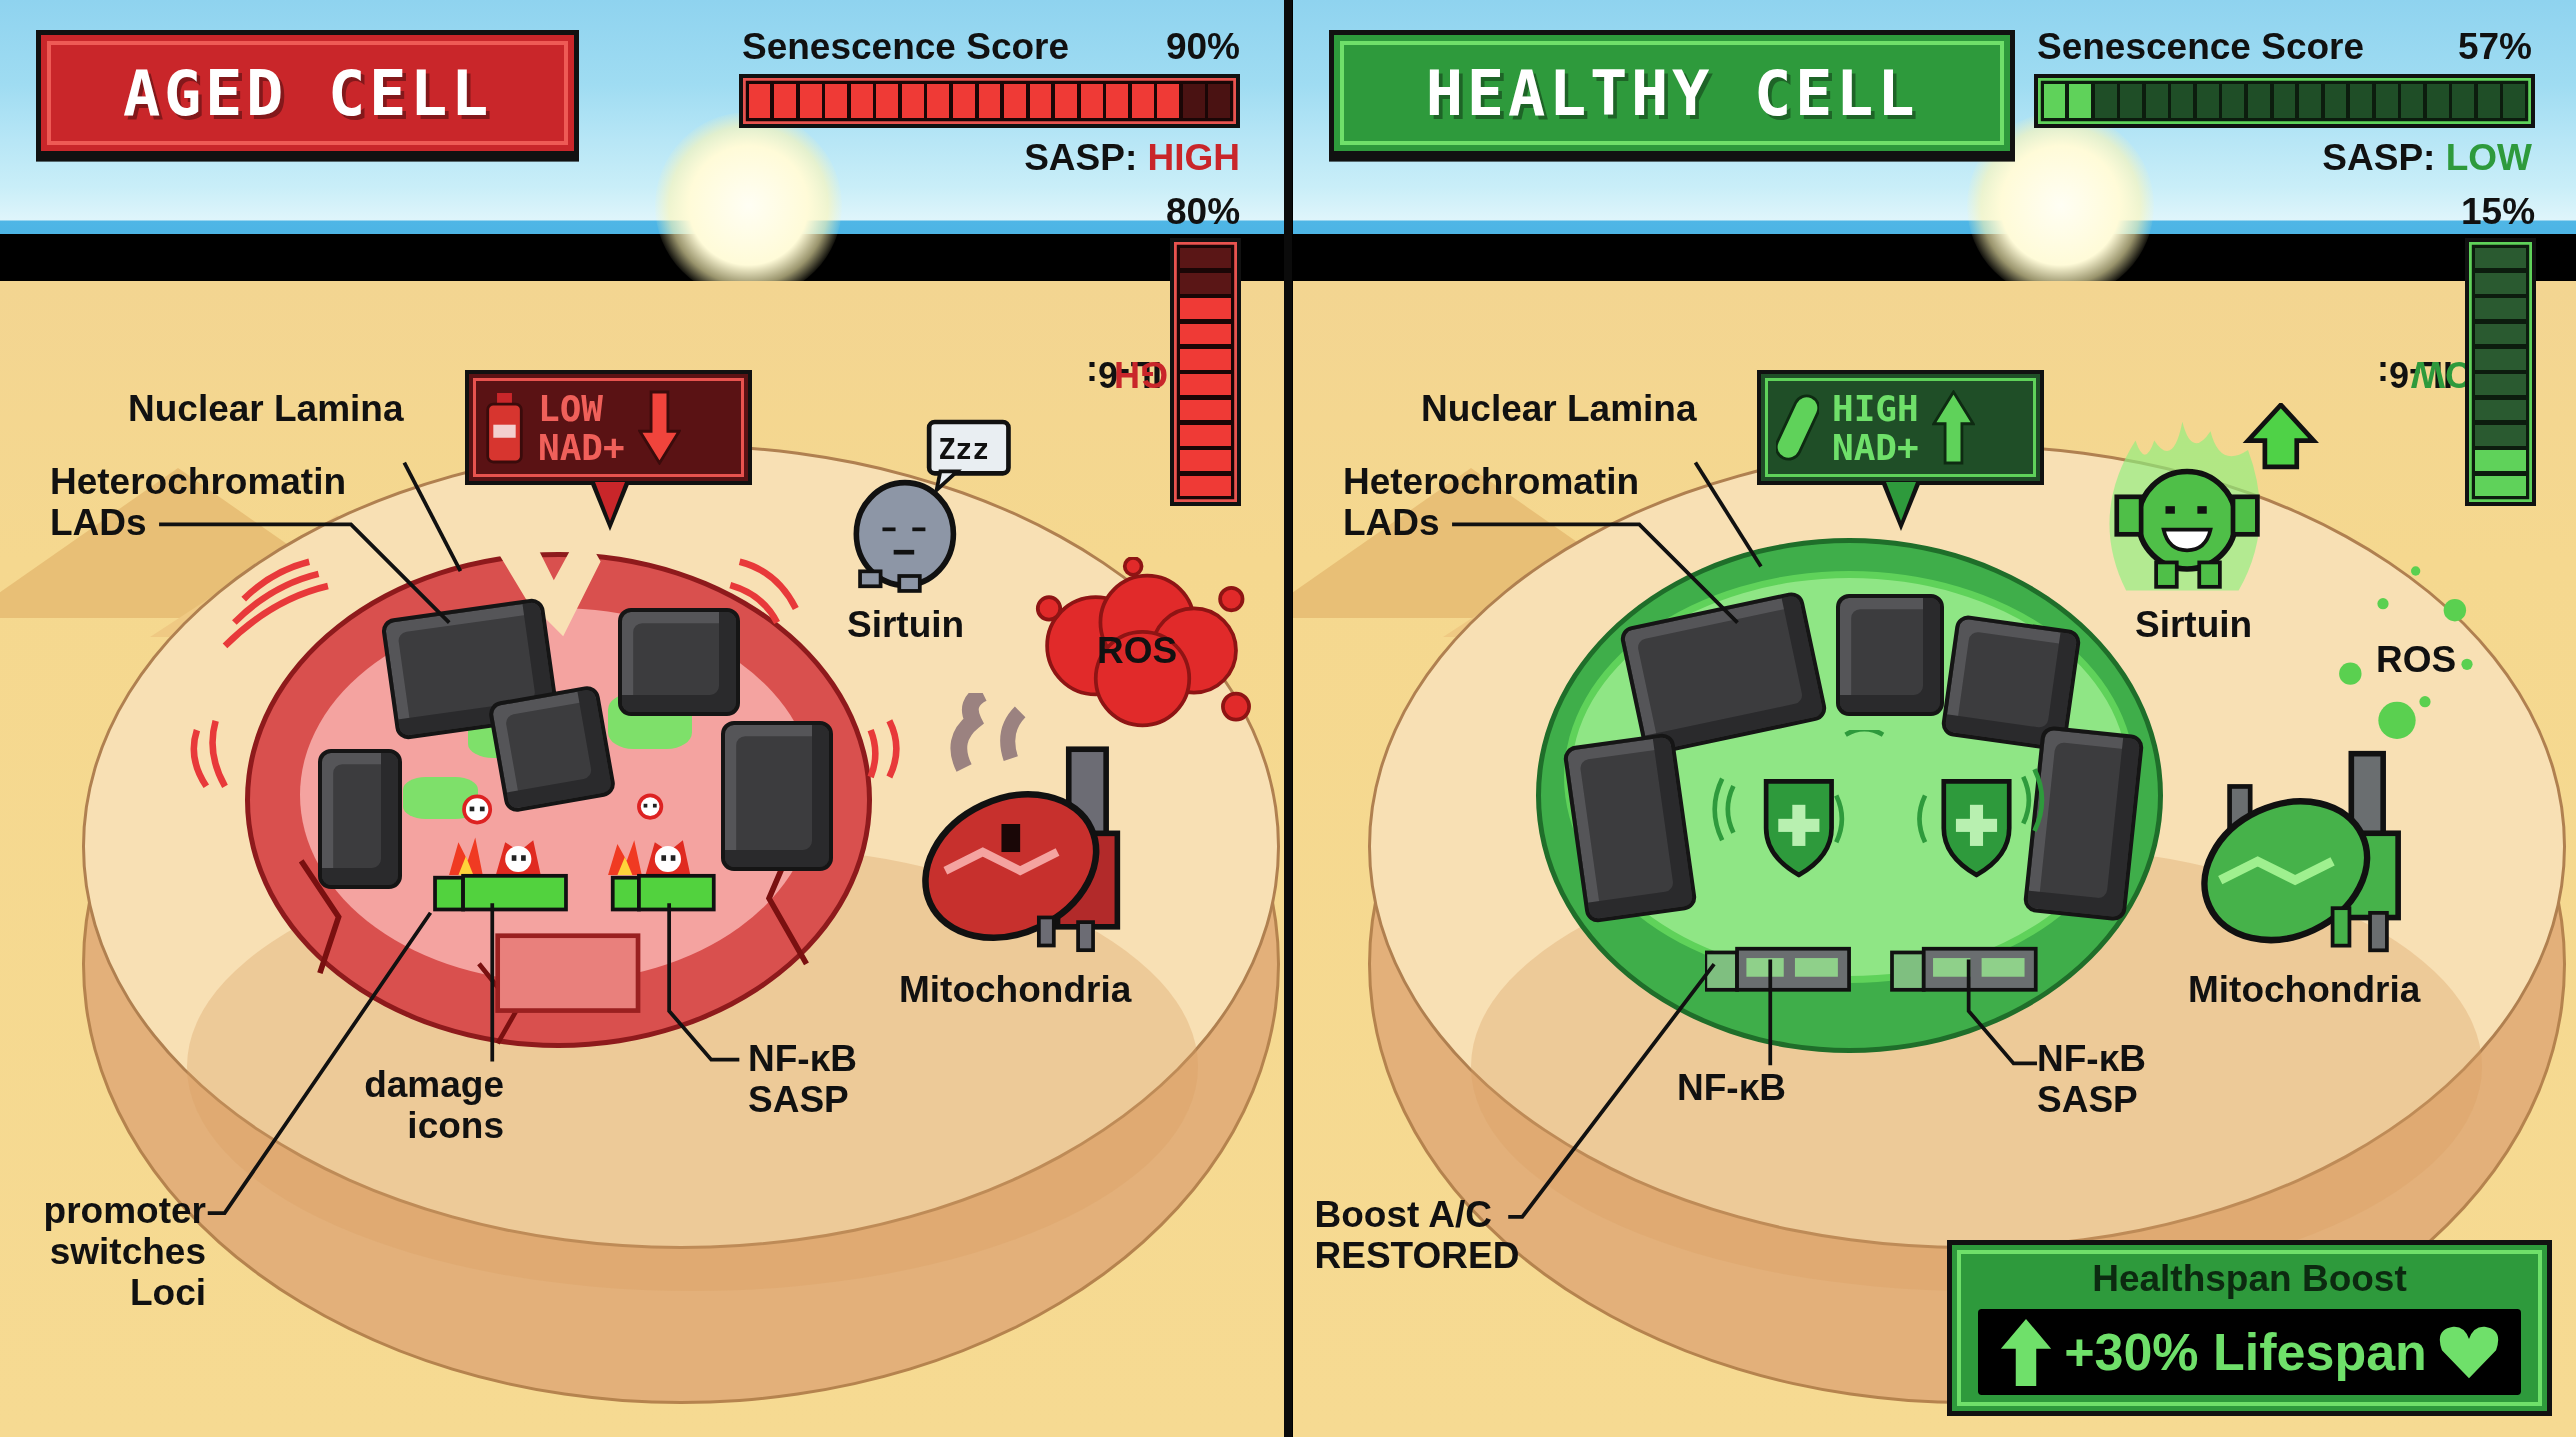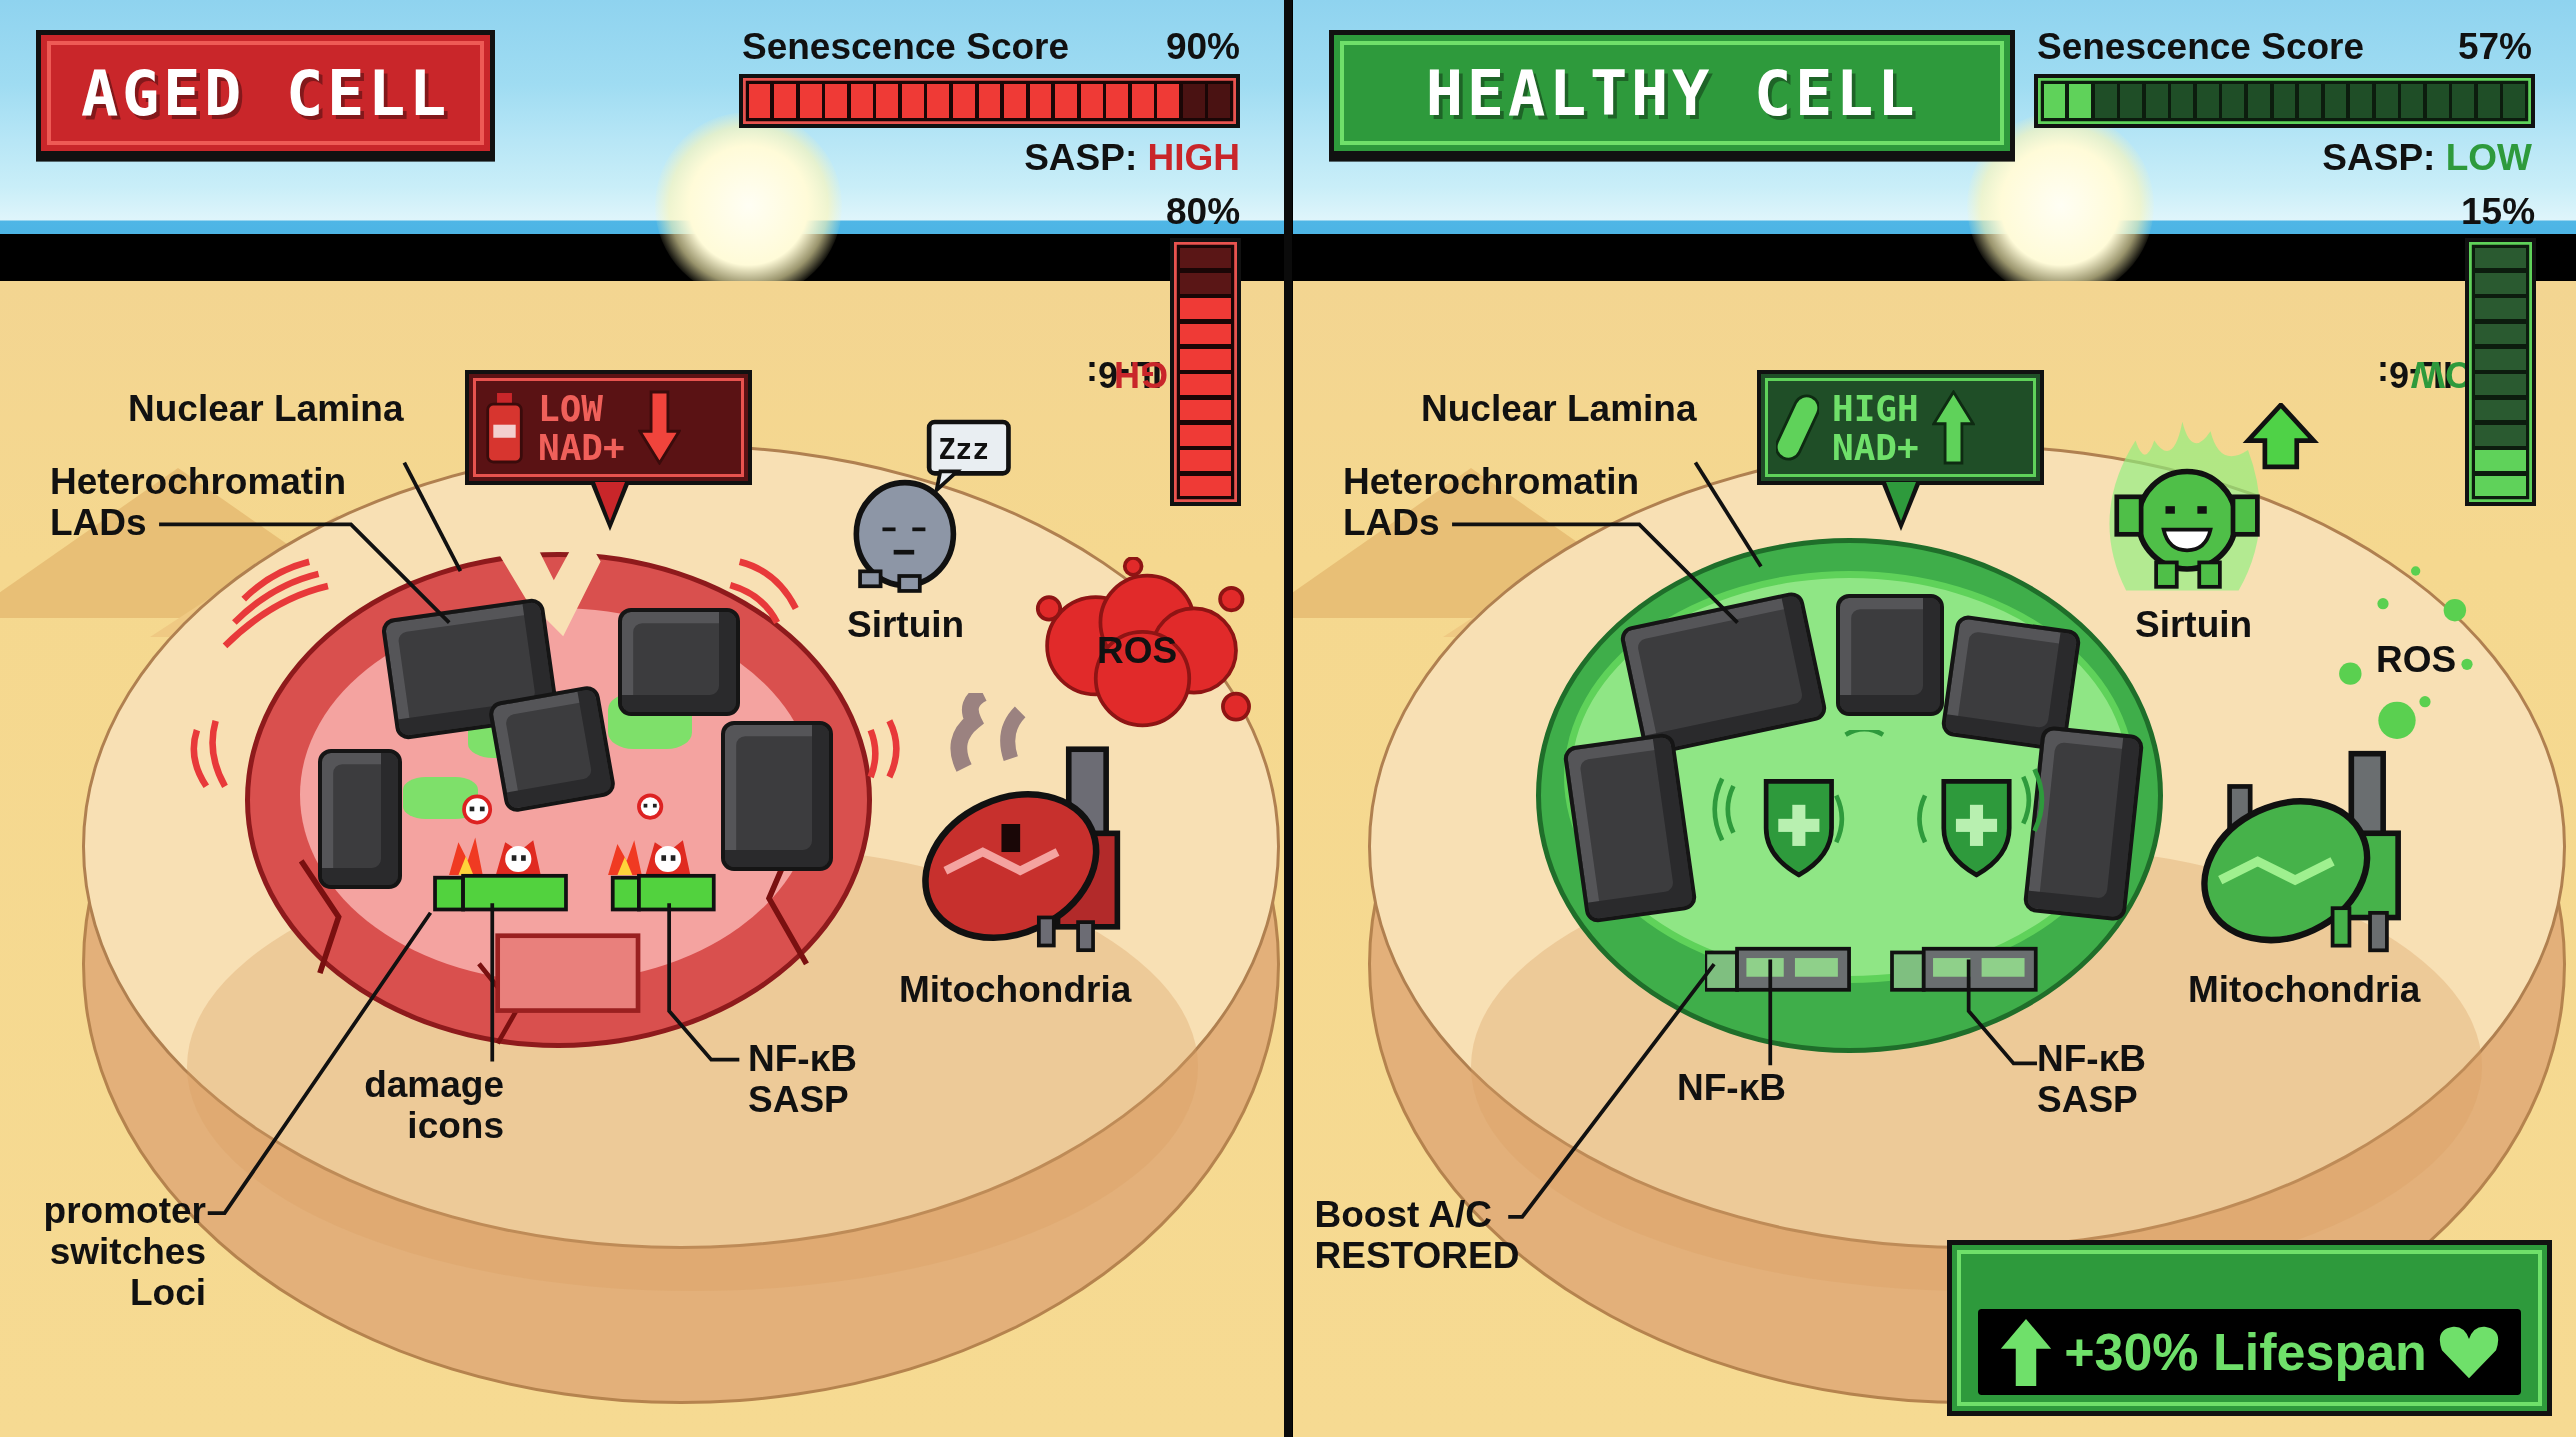--- a/index.html
+++ b/index.html
@@ -25,21 +25,21 @@
   .cell-top{position:absolute;left:82px;top:444px;width:1198px;height:805px;border-radius:50%;
        background:#f8e0b4;border:3.7px solid #b08050}
   .cell-mid{position:absolute;left:187px;top:842px;width:1011px;height:449px;border-radius:50%;background:rgba(218,160,100,.35)}
   
   .nuc-outer{position:absolute;border-radius:50%}
   .nuc-inner{position:absolute;border-radius:50%}
   .chrom{position:absolute;background:#3c3c3e;border:4.7px solid #151515;border-radius:13px;
          box-shadow:inset -17px -17px 0 #2a2a2c, inset 11.2px 11.2px 0 #555558}
   .gblob{position:absolute;background:#7ee06a;border-radius:30%}
   
-  .title-badge{position:absolute;left:36px;top:30px;width:459px;height:126px;border:5.6px solid #111;
+  .title-badge{position:absolute;left:36px;top:30px;width:543px;height:126px;border:5.6px solid #111;
        display:flex;align-items:center;justify-content:center;box-shadow:0 5.6px 0 #111}
   .title-badge .inner{position:absolute;inset:5.6px;border:4.7px solid}
   .title-text{position:relative;font-family:"DejaVu Sans Mono","Liberation Mono",monospace;font-weight:bold;
        font-size:62px;color:#fff;letter-spacing:3.7px;text-shadow:3.7px 3.7px 0 rgba(0,0,0,.35)}
   .score-label{position:absolute;left:742px;top:26px;font-size:37px;font-weight:bold;color:#111}
   .score-val{position:absolute;right:44px;top:26px;font-size:37px;font-weight:bold;color:#111}
   .score-bar{position:absolute;left:739px;top:74px;width:501px;height:54px;border:4.7px solid #111;
        padding:5.6px;display:flex;gap:3.7px}
   .score-bar .seg{flex:1;height:100%}
   .sasp{position:absolute;right:44px;top:137px;font-size:37px;font-weight:bold;color:#111}
@@ -485,20 +485,21 @@
       <div class="seg" style="background: rgb(42, 90, 48);"></div>
       <div class="seg" style="background: rgb(42, 90, 48);"></div>
       <div class="seg" style="background: rgb(42, 90, 48);"></div>
       <div class="seg" style="background: rgb(42, 90, 48);"></div>
       <div class="seg" style="background: rgb(95, 210, 90);"></div>
       <div class="seg" style="background: rgb(95, 210, 90);"></div>
     </div>
 
   <div class="boost">
     <div class="inner"></div>
+    <div class="boost-title">Healthspan Boost</div>
     <div class="boost-strip">
       <svg width="54" height="71" viewBox="0 0 58 76">
         <polygon points="29,2 56,34 40,34 40,74 18,74 18,34 2,34" fill="#6fe06a"></polygon>
       </svg>
       <span class="boost-text">+30% Lifespan</span>
       <svg width="62" height="56" viewBox="0 0 66 60">
         <path d="M33,58 L4,28 Q-4,6 16,3 Q28,2 33,16 Q38,2 50,3 Q70,6 62,28 Z" fill="#6fe06a"></path>
       </svg>
     </div>
   </div>

